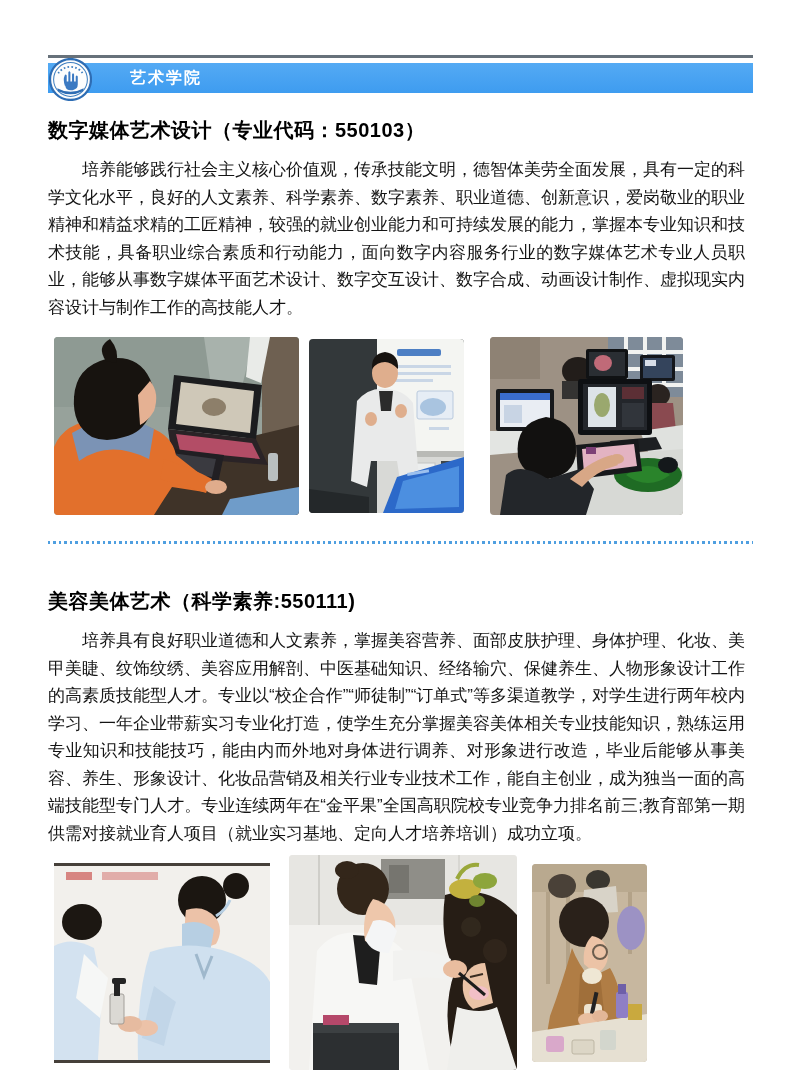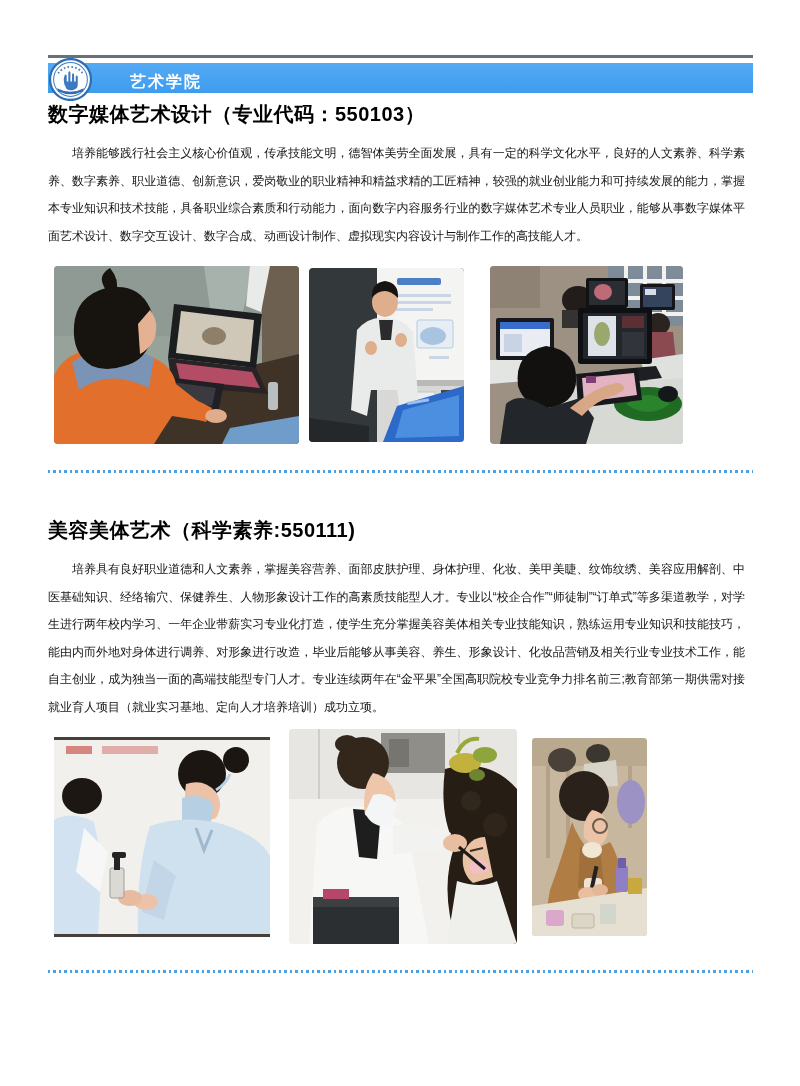--- a/index.html
+++ b/index.html
@@ -13,40 +13,40 @@
 
   .top-rule {
     margin:55px 47px 0 48px; height:3px; background:#67717a;
   }
 
   .header-bar {
     position:relative;
     margin:5px 47px 0 48px;
     height:30px;
     background:linear-gradient(#54aaf4,#3e9cf0);
-    display:flex; align-items:flex-end;
+    display:flex; align-items:center;
     padding-left:82px;
   }
   .header-title {
     color:#ffffff; font-weight:bold; font-size:16px; letter-spacing:2px;
   }
   .logo {
     position:absolute; left:1px; top:-5px; width:43px; height:43px;
   }
   .logo svg { display:block; }
 
   .section { margin:0 47px 0 48px; }
   h1.sec-heading {
-    margin-top:8px; font-size:20px; line-height:27px; font-weight:bold; color:#000;
+    margin-top:24px; font-size:20px; line-height:27px; font-weight:bold; color:#000;
     letter-spacing:0.5px;
   }
   .sec-body {
     margin-top:12px;
     width:697px;
-    font-size:12px; line-height:27.5px;
+    font-size:17px; line-height:27.5px;
     text-align:justify;
     text-indent:2em;
     color:#141414;
   }
 
   .photo-row { display:flex; align-items:center; }
   .photo-row-1 { margin:16px 0 0 54px; height:178px; }
   .photo-row-2 { margin:8px 0 0 54px; height:215px; }
   .photo {
     border-radius:4px; overflow:hidden; flex:none; background:#eee;

